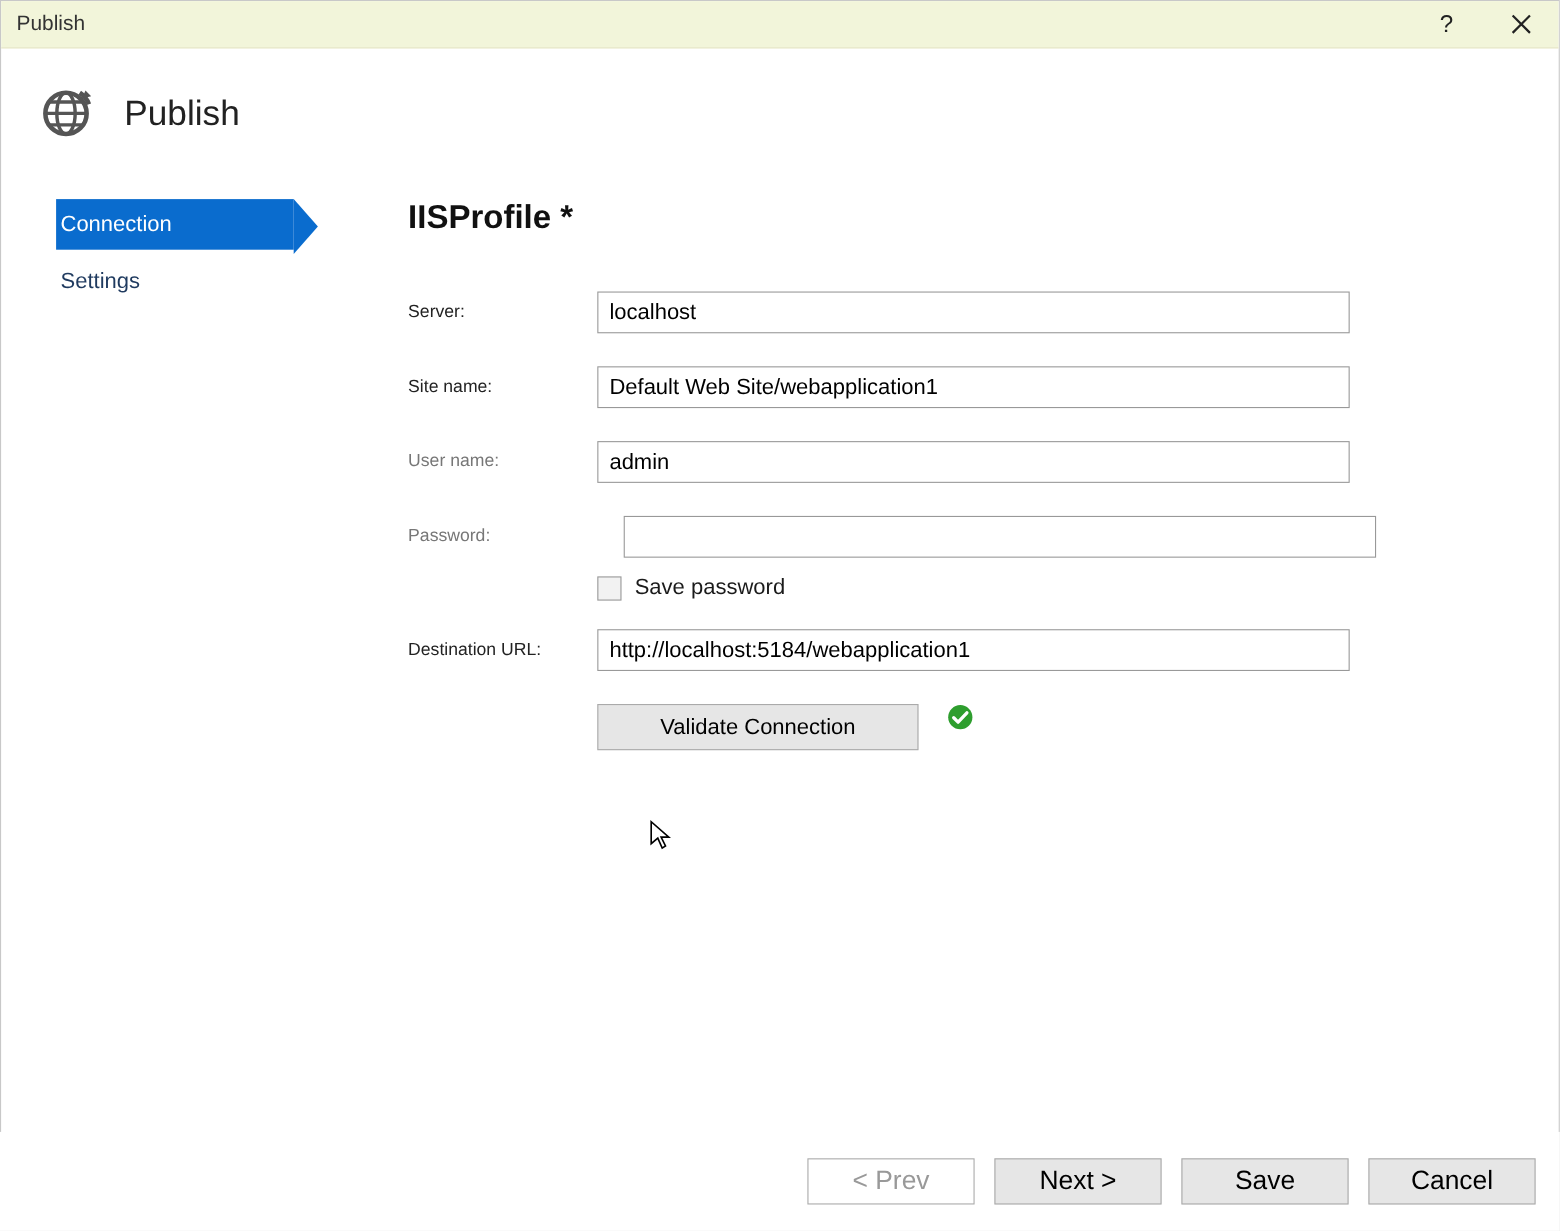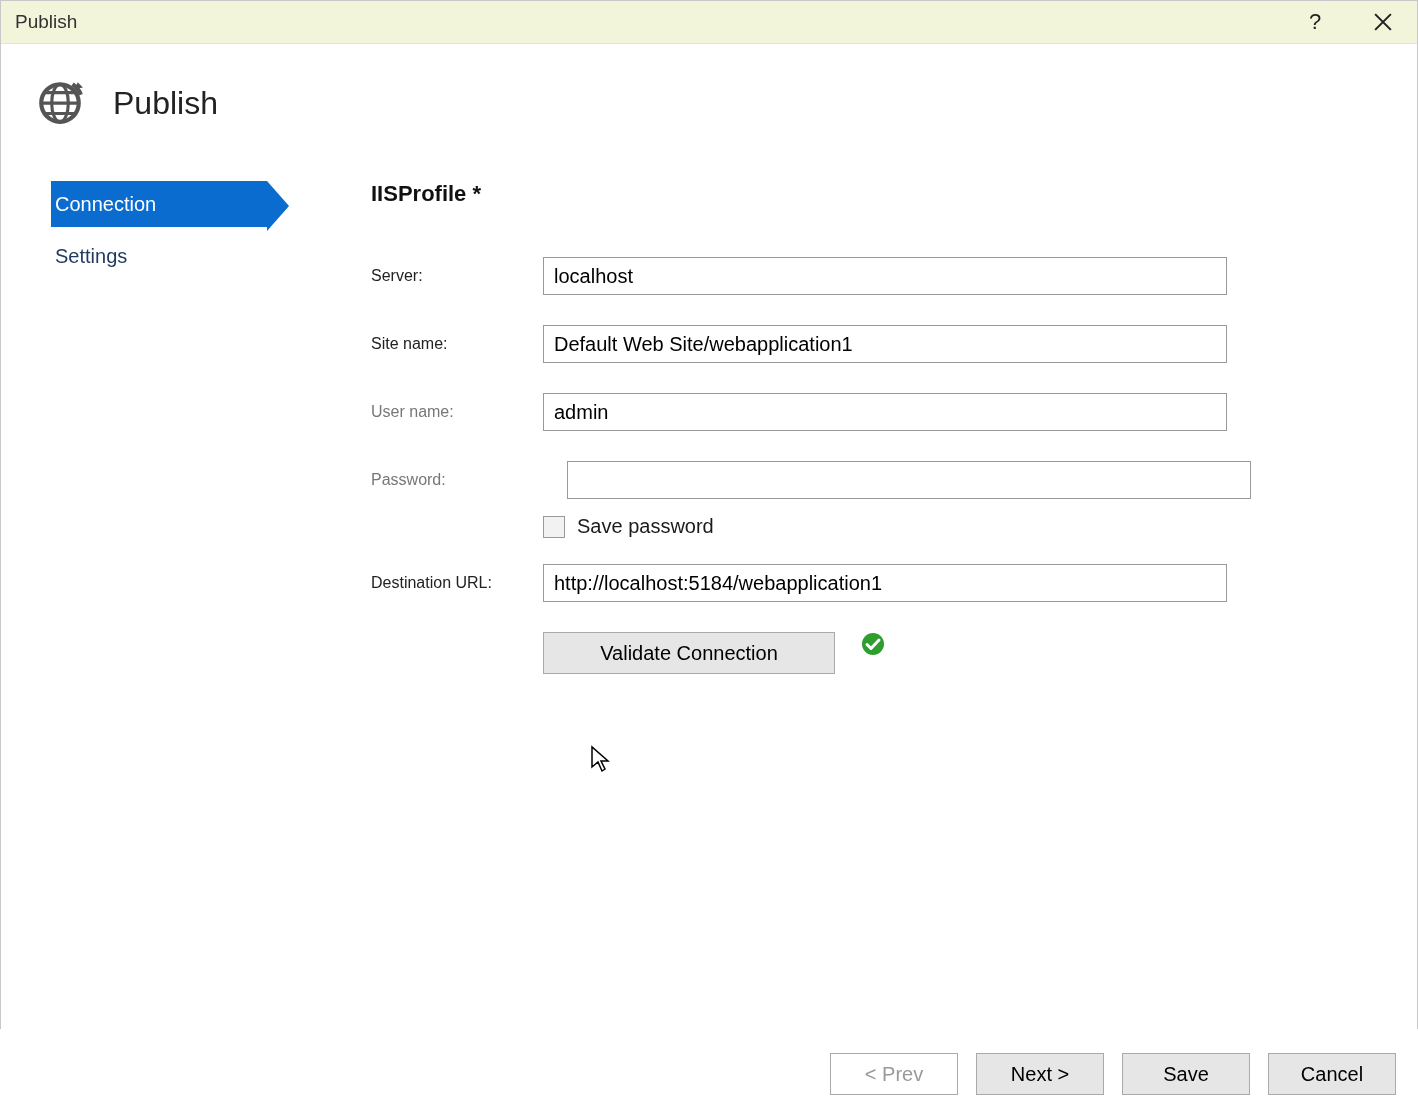--- a/index.html
+++ b/index.html
@@ -91,21 +91,21 @@
       border-top: 25px solid transparent;
       border-bottom: 25px solid transparent;
       border-left: 22px solid #0a6cce;
     }
 
     .form-area {
       flex: 1;
       padding-left: 60px;
     }
     .profile-name {
-      font-size: 22px;
+      font-size: 30px;
       font-weight: 700;
       margin-bottom: 50px;
       color: #111;
     }
     .form-row {
       display: flex;
       align-items: center;
       margin-bottom: 30px;
     }
     .form-label {
@@ -162,25 +162,25 @@
       right: 0;
       height: 90px;
       display: flex;
       align-items: center;
       justify-content: flex-end;
       gap: 18px;
       padding-right: 22px;
       background: #fff;
     }
     .footer-btn {
-      width: 128px;
+      width: 152px;
       height: 42px;
       border: 1px solid #aaa;
       background: #e6e6e6;
-      font-size: 20px;
+      font-size: 24px;
       font-family: inherit;
       cursor: pointer;
     }
     .footer-btn.disabled {
       color: #999;
       background: #fff;
       cursor: default;
     }
 
     .cursor {

